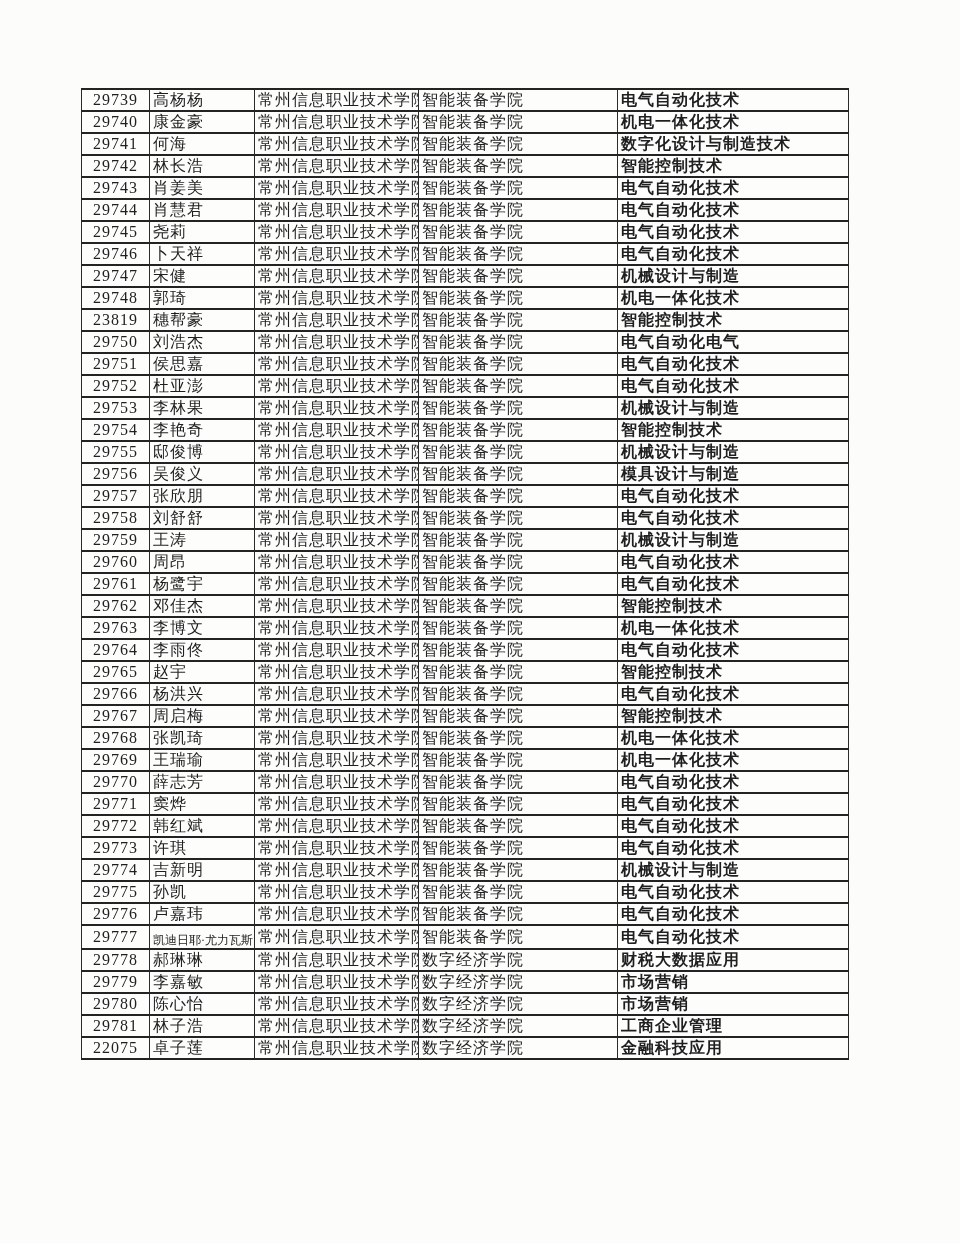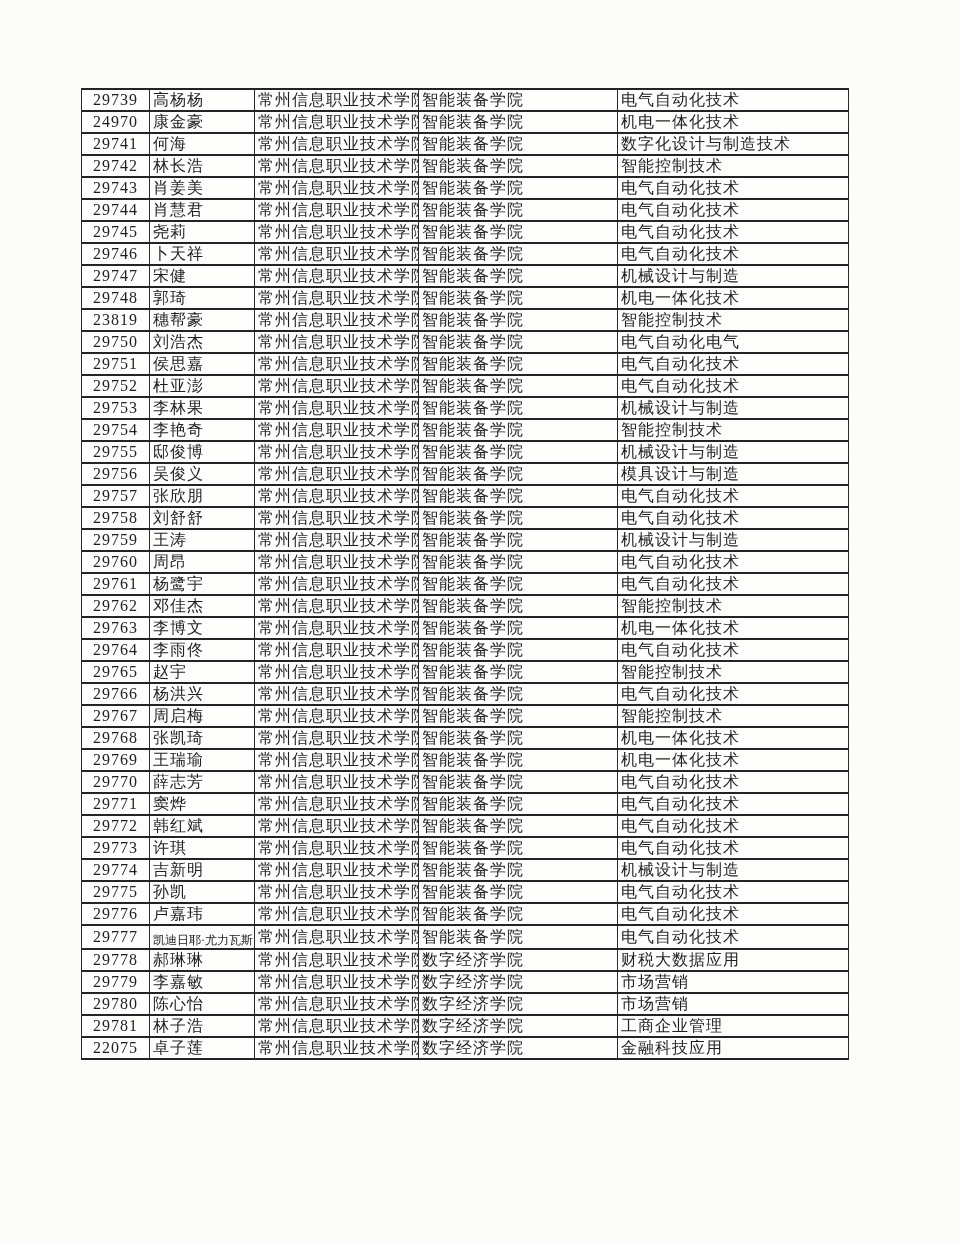--- a/index.html
+++ b/index.html
@@ -52,21 +52,21 @@
   }
   td.cell-id {
     text-align: center;
     font-size: 17px;
     letter-spacing: 0.5px;
     font-family: "Liberation Serif", "DejaVu Serif", serif;
   }
   td.cell-name    { padding-left: 6px; }
   td.cell-college { padding-left: 3px; letter-spacing: 0px; }
   td.cell-school  { padding-left: 4px; letter-spacing: 1.5px; margin-left: 16px; }
-  td.cell-major   { padding-left: 5px; letter-spacing: 1.5px; }
+  td.cell-major   { padding-left: 5px; letter-spacing: 1.5px; font-weight: bold; }
   td.cell-name.small {
     font-size: 12px;
     letter-spacing: 0;
     vertical-align: bottom;
     padding-bottom: 2px;
     line-height: 12px;
   }
 </style>
 </head>
 <body>
@@ -83,21 +83,21 @@
     <tbody>
 
     <tr>
         <td class="cell-id">29739</td>
         <td class="cell-name">高杨杨</td>
         <td class="cell-college">常州信息职业技术学院</td>
         <td class="cell-school">智能装备学院</td>
         <td class="cell-major">电气自动化技术</td>
       </tr>
         <tr>
-        <td class="cell-id">24970</td>
+        <td class="cell-id">29740</td>
         <td class="cell-name">康金豪</td>
         <td class="cell-college">常州信息职业技术学院</td>
         <td class="cell-school">智能装备学院</td>
         <td class="cell-major">机电一体化技术</td>
       </tr>
         <tr>
         <td class="cell-id">29741</td>
         <td class="cell-name">何海</td>
         <td class="cell-college">常州信息职业技术学院</td>
         <td class="cell-school">智能装备学院</td>

